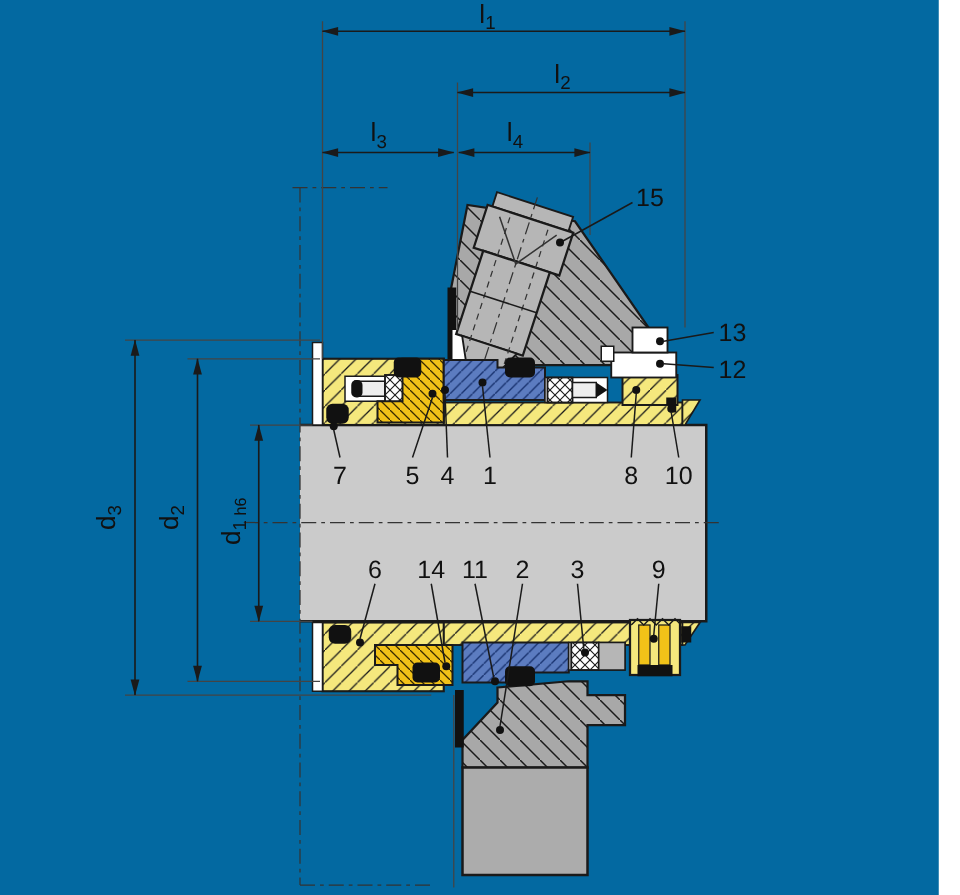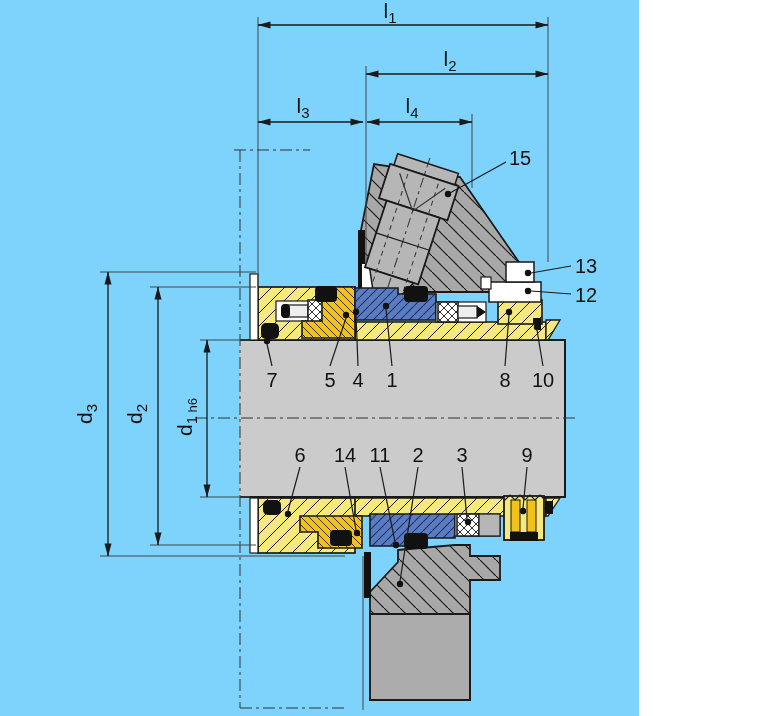--- a/index.html
+++ b/index.html
@@ -1,16 +1,16 @@
 <!DOCTYPE html>
 <html><head>
 <meta charset="utf-8">
 <style>
   html,body{margin:0;padding:0;background:#ffffff;}
-  .stage{position:relative;width:639px;height:716px;background:#7dd3fc;overflow:hidden;}
+  .stage{position:relative;width:751px;height:716px;background:#0369a1;overflow:hidden;}
   svg{display:block;}
   text{font-family:"Liberation Sans","DejaVu Sans",sans-serif;fill:#111;}
   .dimtxt{font-size:21px;}
   .dimsub{font-size:15px;}
   .dimtol{font-size:13px;}
   .callout{font-size:20px;}
 </style>
 </head>
 <body>
 

